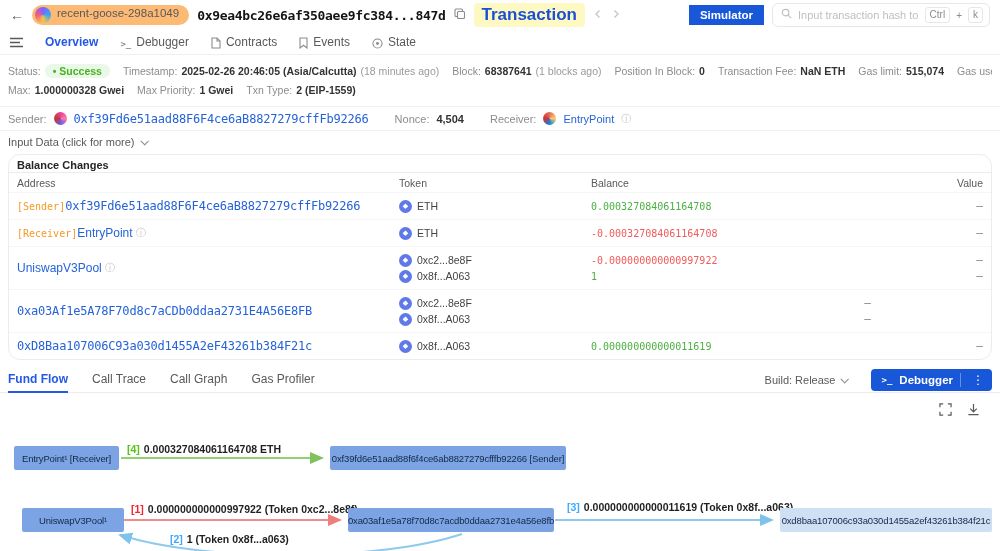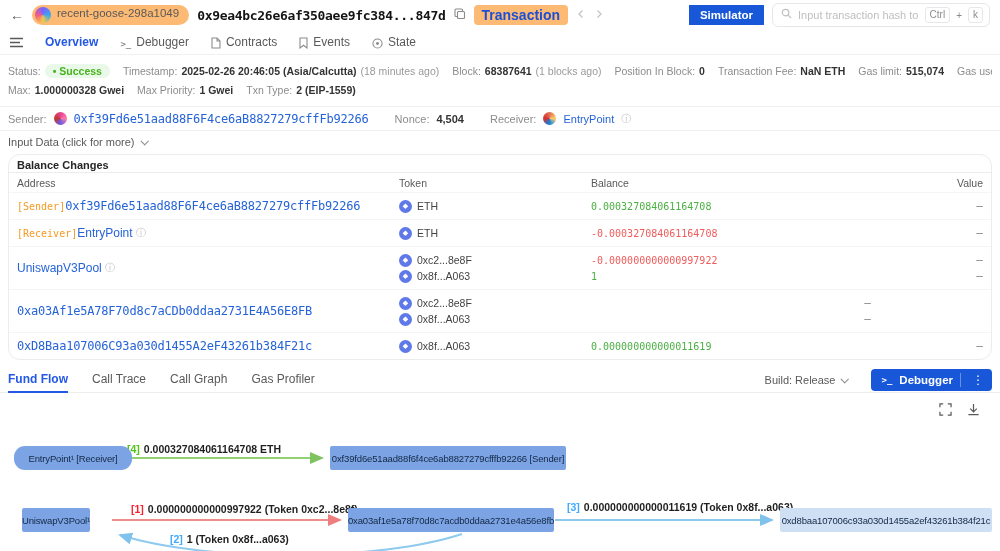--- a/index.html
+++ b/index.html
@@ -10,21 +10,21 @@
   .divider { height:1px; background:#f0f0f0; flex:none; }
 
   
   .hdr { height:30px; display:flex; align-items:center; padding:0 10px; gap:8px; flex:none; }
   .back { color:#595959; font-size:14px; cursor:pointer; }
   .session-pill { display:flex; align-items:flex-start; gap:6px; background:#fdba74; border-radius:12px; padding:2px 10px 2px 3px; }
   .avatar { width:16px; height:16px; border-radius:50%; background:conic-gradient(#7b61ff,#3aa7f0,#f6c744,#ef5b8b,#7b61ff); flex:none; }
   .session-pill span { color:#595959; font-size:11.5px; }
   .txhash { font-family:"DejaVu Sans Mono", monospace; font-weight:bold; font-size:13px; color:#141414; letter-spacing:-0.3px; }
   .copy-ic { color:#8c8c8c; }
-  .tx-badge { background:#fdba74; color:#1b4fd6; font-size:14px; font-weight:600; border-radius:4px; padding:2px 8px; }
+  .tx-badge { background:#fef9c3; color:#1b4fd6; font-size:17px; font-weight:600; border-radius:4px; padding:2px 8px; }
   .pager { color:#c4c4c4; font-size:12px; letter-spacing:2px; }
   .hdr-spacer { flex:1; }
   .btn-primary { background:#1757d8; color:#fff; border:none; border-radius:0; font-size:11.5px; font-weight:600; padding:4px 11px; cursor:pointer; font-family:"Liberation Sans", sans-serif; }
   .search { width:218px; height:24px; border:1px solid #e5e7eb; border-radius:6px; display:flex; align-items:center; gap:6px; padding:0 6px 0 8px; }
   .search input { border:none; outline:none; flex:1; font-size:11px; color:#595959; min-width:0; font-family:"Liberation Sans", sans-serif; }
   .search input::placeholder { color:#bfbfbf; }
   .key { border:1px solid #e5e7eb; border-radius:3px; font-size:10px; color:#8c8c8c; padding:0 4px; line-height:14px; }
   .key-plus { color:#8c8c8c; font-size:10px; }
 
   
@@ -414,31 +414,31 @@
       </defs>
       <line x1="121" y1="65" x2="322" y2="65" stroke="#93d06f" stroke-width="2" marker-end="url(#mg)"></line>
       <line x1="112" y1="127" x2="340" y2="127" stroke="#ef8d8d" stroke-width="2" marker-end="url(#mr)"></line>
       <line x1="555" y1="127" x2="772" y2="127" stroke="#8ecaee" stroke-width="2" marker-end="url(#mb)"></line>
       <path d="M 462 141 C 380 168, 210 170, 120 142" fill="none" stroke="#8ecaee" stroke-width="2" marker-end="url(#mb)"></path>
     </svg>
 
     <div class="flow-label" style="left:127px; top:50px;">
       <span class="seq seq-green">[4]</span><span>0.000327084061164708 ETH</span>
     </div>
-    <div class="node" style="left:14px; top:53px; width:118px;border-radius:11px;">EntryPoint¹ [Receiver]</div>
+    <div class="node" style="left:14px; top:53px; width:105px;">EntryPoint¹ [Receiver]</div>
     <div class="node" style="left:330px; top:53px; width:236px;">0xf39fd6e51aad88f6f4ce6ab8827279cfffb92266 [Sender]</div>
 
     <div class="flow-label" style="left:131px; top:110px;">
       <span class="seq seq-red">[1]</span><span>0.000000000000997922 (Token 0xc2...8e8f)</span>
     </div>
     <div class="flow-label" style="left:170px; top:140px;">
       <span class="seq seq-blue">[2]</span><span>1 (Token 0x8f...a063)</span>
     </div>
     <div class="flow-label" style="left:567px; top:108px;">
       <span class="seq seq-blue">[3]</span><span>0.000000000000011619 (Token 0x8f...a063)</span>
     </div>
 
-    <div class="node" style="left:22px; top:115px; width:68px;">UniswapV3Pool¹</div>
+    <div class="node" style="left:22px; top:115px; width:102px;">UniswapV3Pool¹</div>
     <div class="node" style="left:348px; top:115px; width:206px;">0xa03af1e5a78f70d8c7acdb0ddaa2731e4a56e8fb</div>
     <div class="node light" style="left:780px; top:115px; width:212px;">0xd8baa107006c93a030d1455a2ef43261b384f21c</div>
   </div>
 
 </div>
 
 </body></html>

